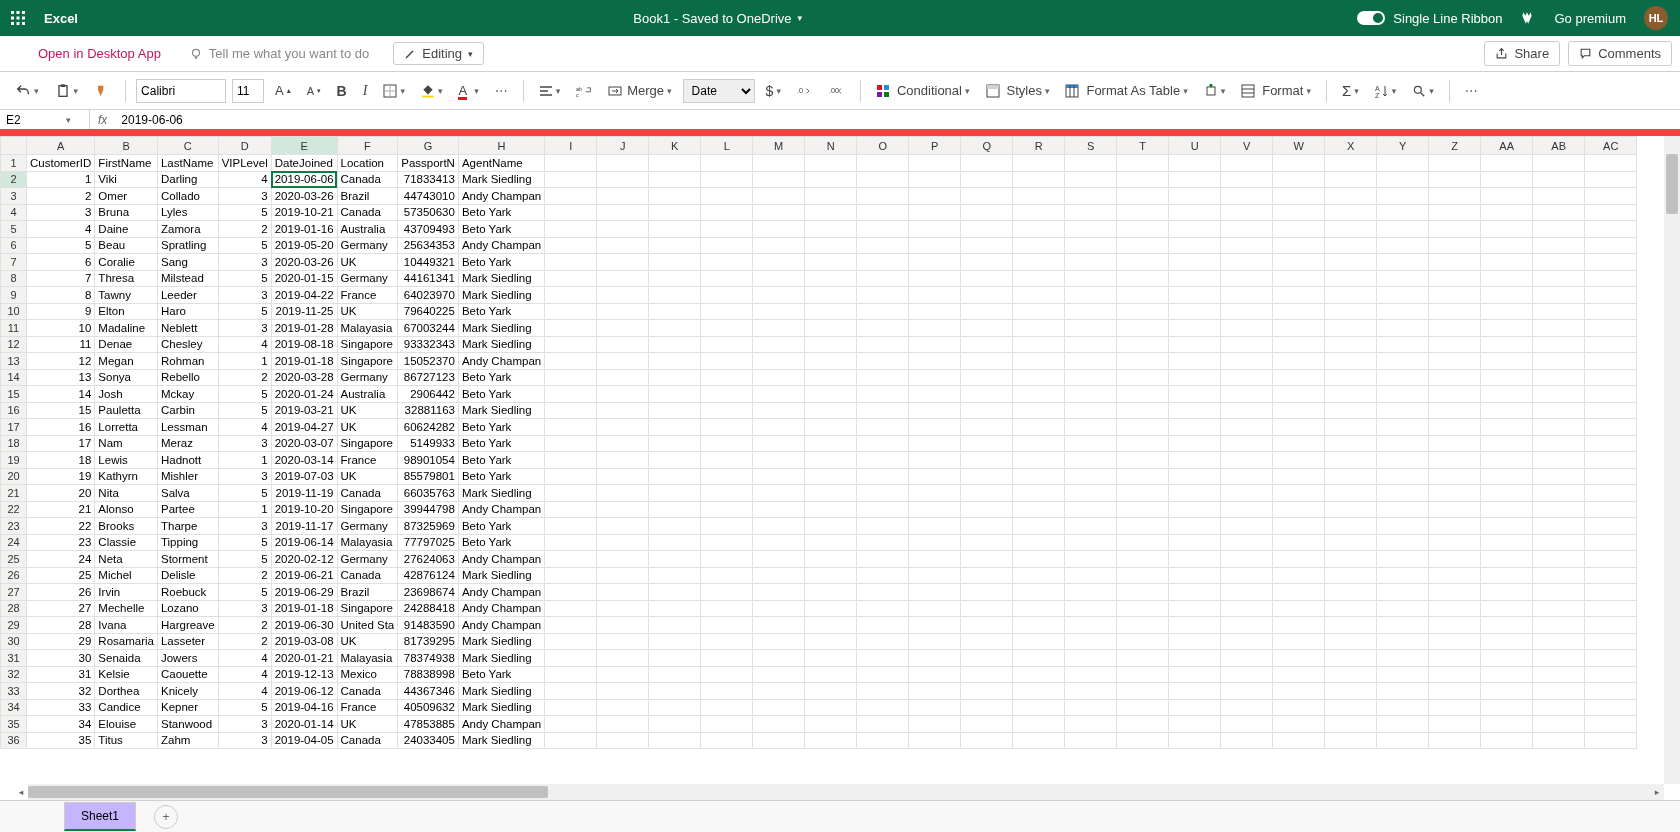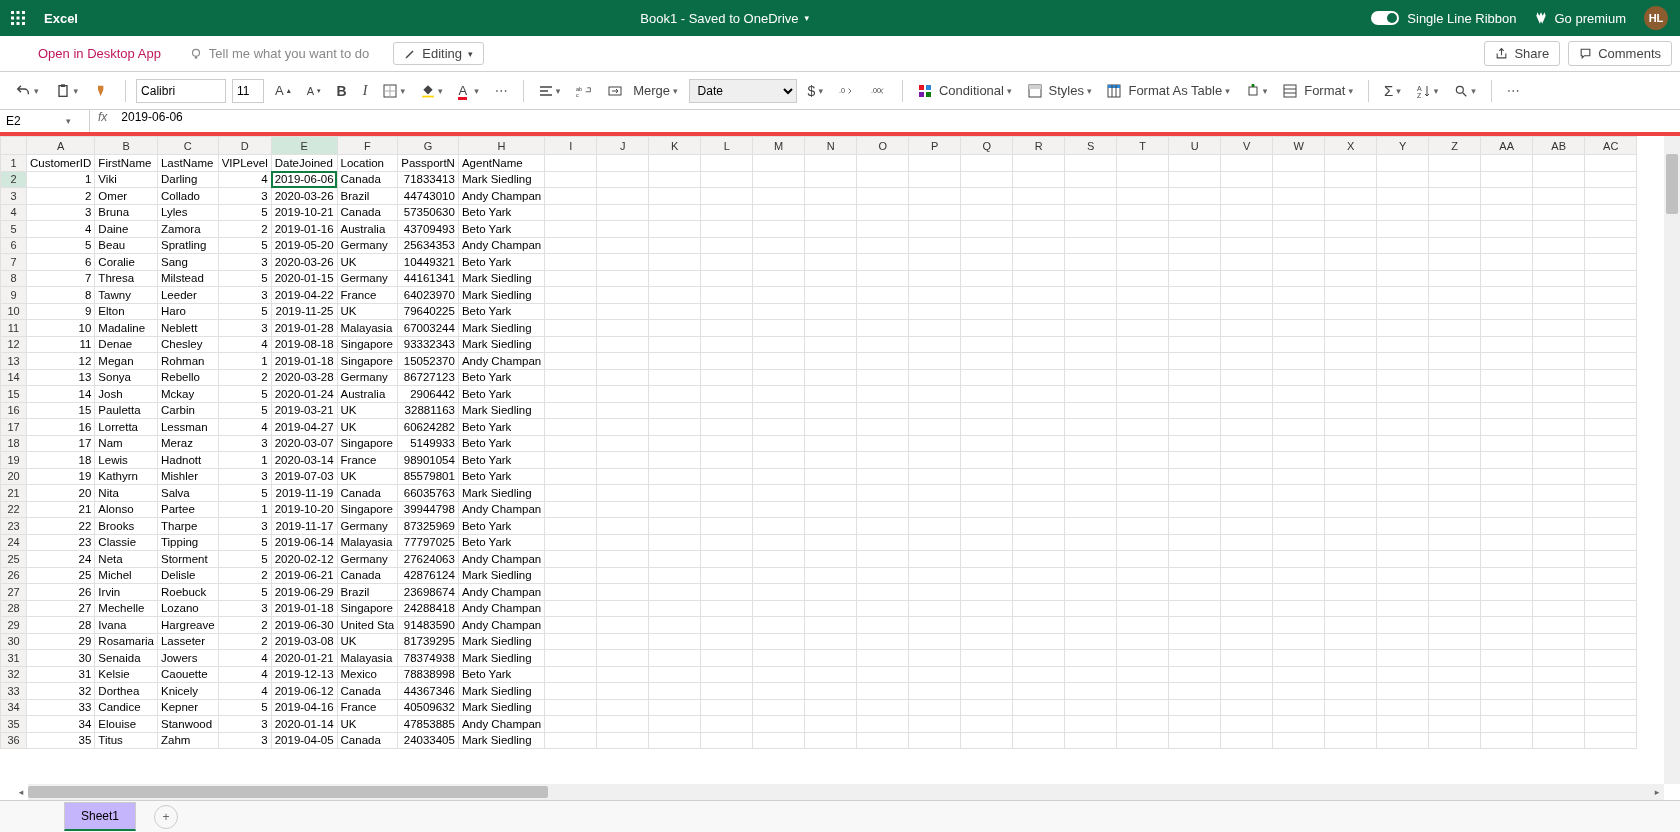--- a/index.html
+++ b/index.html
@@ -28,25 +28,25 @@
 .menubar .right-btns { margin-left: auto; display: flex; gap: 8px; justify-content: space-between; }
 .menubar .right-btns .btn { border: 1px solid #ccc; border-radius: 3px; padding: 4px 10px; display: flex; align-items: center; gap: 6px; color: #444; cursor: pointer; font-size: 13px; }
 
 
 .toolbar { height: 38px; display: flex; align-items: center; padding: 0 10px; gap: 6px; border-bottom: 1px solid #d0d0d0; font-size: 13px; color: #444; }
 .toolbar .tb-btn { padding: 3px 5px; cursor: pointer; display: inline-flex; align-items: center; gap: 3px; border-radius: 3px; min-height: 24px; }
 .toolbar .sep { width: 1px; height: 22px; background: #d0d0d0; margin: 0 4px; }
 .toolbar select, .toolbar input.font-box { border: 1px solid #ccc; height: 24px; font-size: 12px; padding: 0 4px; }
 .toolbar .font-name { width: 90px; }
 .toolbar .font-size { width: 32px; }
-.toolbar .numfmt { width: 108px; }
+.toolbar .numfmt { width: 72px; }
 .dd { font-size: 9px; color: #666; }
 
 
-.fbar-row { height: 26px; display: flex; align-items: flex-start; border-bottom: 4px solid #ef4444; font-size: 12px; }
+.fbar-row { height: 26px; display: flex; align-items: center; border-bottom: 7px solid #ef4444; font-size: 12px; }
 .name-box { width: 90px; border-right: 1px solid #d0d0d0; padding: 0 6px; height: 100%; display: flex; align-items: center; }
 .name-box input { border: none; width: 60px; font-size: 12px; outline: none; }
 .fx-icon { padding: 0 8px; font-style: italic; color: #666; }
 .formula-input { flex: 1; border: none; padding: 0 6px; font-size: 12px; outline: none; }
 
 
 .grid-wrap { position: absolute; top: 136px; left: 0; right: 0; bottom: 32px; overflow: hidden; background: #fff; }
 .grid-inner { position: absolute; top: 0; left: 0; right: 16px; bottom: 16px; overflow: hidden; }
 table.sheet { border-collapse: collapse; table-layout: fixed; font-size: 11.5px; }
 table.sheet th, table.sheet td { border: 1px solid #e0e0e0; height: 16.5px; padding: 0 3px; overflow: hidden; white-space: nowrap; text-align: left; }
@@ -96,21 +96,21 @@
   <div class="app-name">Excel</div>
   <div class="doc-name">
     <span>Book1 - Saved to OneDrive</span>
     <span class="chev">▾</span>
   </div>
   <div class="right-controls">
     <div style="display:flex;align-items:center;gap:8px">
       <div class="toggle"></div>
       <span>Single Line Ribbon</span>
     </div>
-    <div style="display:flex;align-items:flex-start;gap:6px">
+    <div style="display:flex;align-items:flex-start;gap:20px">
       <span class="premium-icon">
           <svg width="14" height="14" viewBox="0 0 24 24">
             <path fill="#fff" d="M6 2l3 6 3-6 3 6 3-6 2 6-6 14-2-5-2 5-6-14z"></path>
           </svg>
         </span>
       <span>Go premium</span>
     </div>
     <div class="avatar">HL</div>
   </div>
 </div>
@@ -216,21 +216,21 @@
         <text x="0" y="7" font-size="7" fill="#444">ab</text>
         <path d="M14 3h4v5h-6" fill="none" stroke="#444"></path>
         <text x="0" y="14" font-size="7" fill="#444">c</text>
       </svg>
     </div>
   <div class="tb-btn">
       <svg width="14" height="14" viewBox="0 0 14 14">
         <rect x="1" y="3" width="12" height="8" fill="none" stroke="#444"></rect>
         <path d="M4 7h6M8 5l2 2-2 2" fill="none" stroke="#444"></path>
       </svg>
-      <span style="margin-left:8px">Merge</span>
+      <span style="margin-left:2px">Merge</span>
       <span class="dd">▾</span>
     </div>
   <select class="numfmt"><option>Date</option></select>
   <div class="tb-btn" style="font-size:14px">$<span class="dd">▾</span></div>
   <div class="tb-btn">
       <svg width="16" height="14" viewBox="0 0 20 14">
         <text x="0" y="10" font-size="9" fill="#444">.0</text>
         <path d="M12 10l3-3M12 4l3 3" fill="none" stroke="#444"></path>
       </svg>
     </div>

